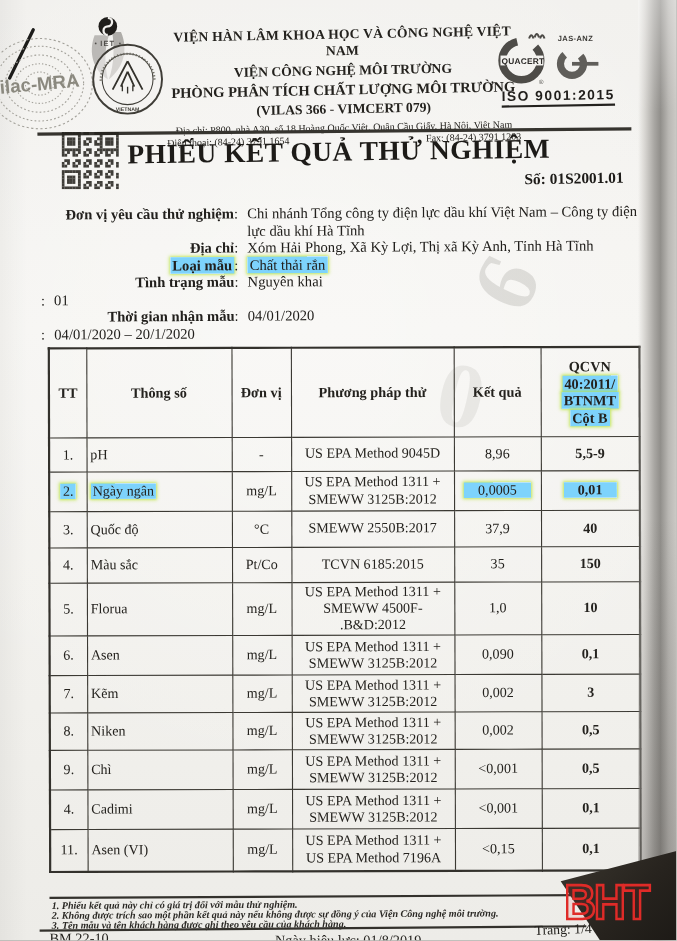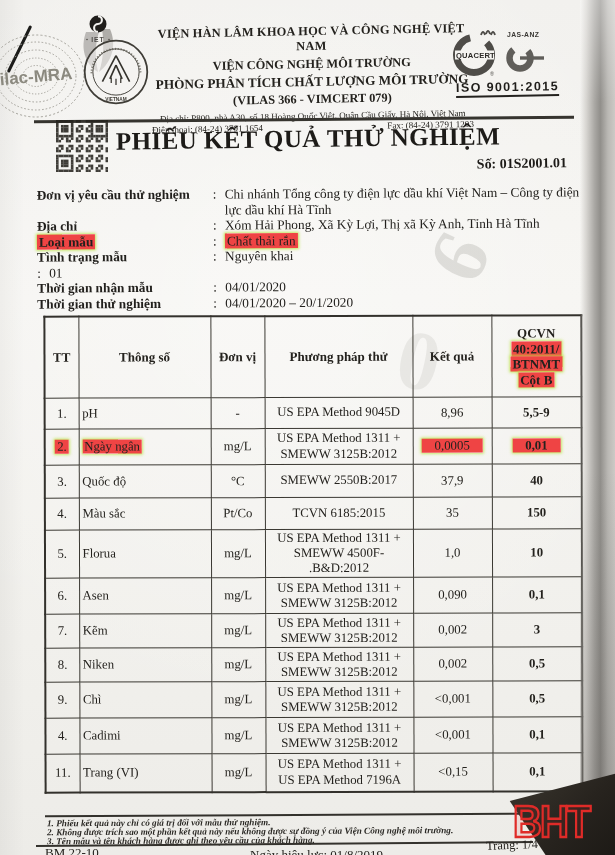--- a/index.html
+++ b/index.html
@@ -36,25 +36,25 @@
   .sep-line{position:absolute;left:34px;top:118px;width:540px;height:3px;background:#36342f;
     transform:rotate(-0.5deg);}
   .qr-box{position:absolute;left:56px;top:120px;width:52px;height:52px;opacity:.88;}
   .doc-title{position:absolute;left:108px;top:125px;width:400px;text-align:center;
     font-size:25px;font-weight:bold;letter-spacing:.4px;transform:rotate(-0.8deg);color:#1d1b18;}
   .doc-no{position:absolute;left:455px;top:156px;width:112px;text-align:right;
     font-size:14px;font-weight:bold;transform:rotate(-1deg);color:#1d1b18;}
   
   .info-block{position:absolute;left:37px;top:186px;width:545px;transform:rotate(-0.35deg);}
   .info-row{display:flex;align-items:flex-start;line-height:15.5px;font-size:13.3px;}
-  .info-label{width:176px;font-weight:bold;flex:none;}
+  .info-label{width:176px;font-weight:bold;flex:none;text-align:right;}
   .info-colon{width:12px;flex:none;}
   .info-value{white-space:pre-line;}
   
-  .hl{background:#ef4444;box-shadow:0 0 3px 1px rgba(185,228,60,.85);padding:0 2px;
+  .hl{background:#7dd3fc;box-shadow:0 0 3px 1px rgba(185,228,60,.85);padding:0 2px;
       box-decoration-break:clone;-webkit-box-decoration-break:clone;}
   .hl-wide{padding:0 13px;}
   
   .ghost{position:absolute;color:#6d6b64;font-weight:bold;pointer-events:none;}
   
   .results-table{position:absolute;left:44px;top:315px;border-collapse:collapse;
     transform:rotate(-0.15deg);table-layout:fixed;width:537px;
     border:2px solid #33312c;font-size:12.8px;color:#24221e;}
   .results-table th,.results-table td{border:1.2px solid #3b3933;padding:1px 3px;}
   .results-table th{font-size:13px;font-weight:bold;vertical-align:middle;}
@@ -386,21 +386,20 @@
       <div class="info-row">
         <span class="info-colon">:</span>
         <span class="info-value">01</span>
       </div>
       <div class="info-row">
         <span class="info-label">Thời gian nhận mẫu</span>
         <span class="info-colon">:</span>
         <span class="info-value">04/01/2020</span>
       </div>
       <div class="info-row">
-        <span class="info-label">Thời gian thử nghiệm</span>
         <span class="info-colon">:</span>
         <span class="info-value">04/01/2020 – 20/1/2020</span>
       </div>
     </div>
 
   <div class="ghost" style="left:440px;top:212px;font-size:80px;opacity:.18;transform:rotate(116deg);">9</div>
   <div class="ghost" style="left:398px;top:312px;font-size:84px;opacity:.10;transform:rotate(12deg);">0</div>
 
   <table class="results-table">
     <colgroup>
@@ -510,21 +509,21 @@
           <td class="td-tt">4.</td>
           <td class="td-param">Cadimi</td>
           <td class="td-unit">mg/L</td>
           <td class="td-method">US EPA Method 1311 +
 SMEWW 3125B:2012</td>
           <td class="td-result">&lt;0,001</td>
           <td class="td-limit">0,1</td>
         </tr>
         <tr style="height: 38px;">
           <td class="td-tt">11.</td>
-          <td class="td-param">Trang (VI)</td>
+          <td class="td-param">Asen (VI)</td>
           <td class="td-unit">mg/L</td>
           <td class="td-method">US EPA Method 1311 +
 US EPA  Method 7196A</td>
           <td class="td-result">&lt;0,15</td>
           <td class="td-limit">0,1</td>
         </tr>
       </tbody>
   </table>
 
   <div class="fn-line-top"></div>

